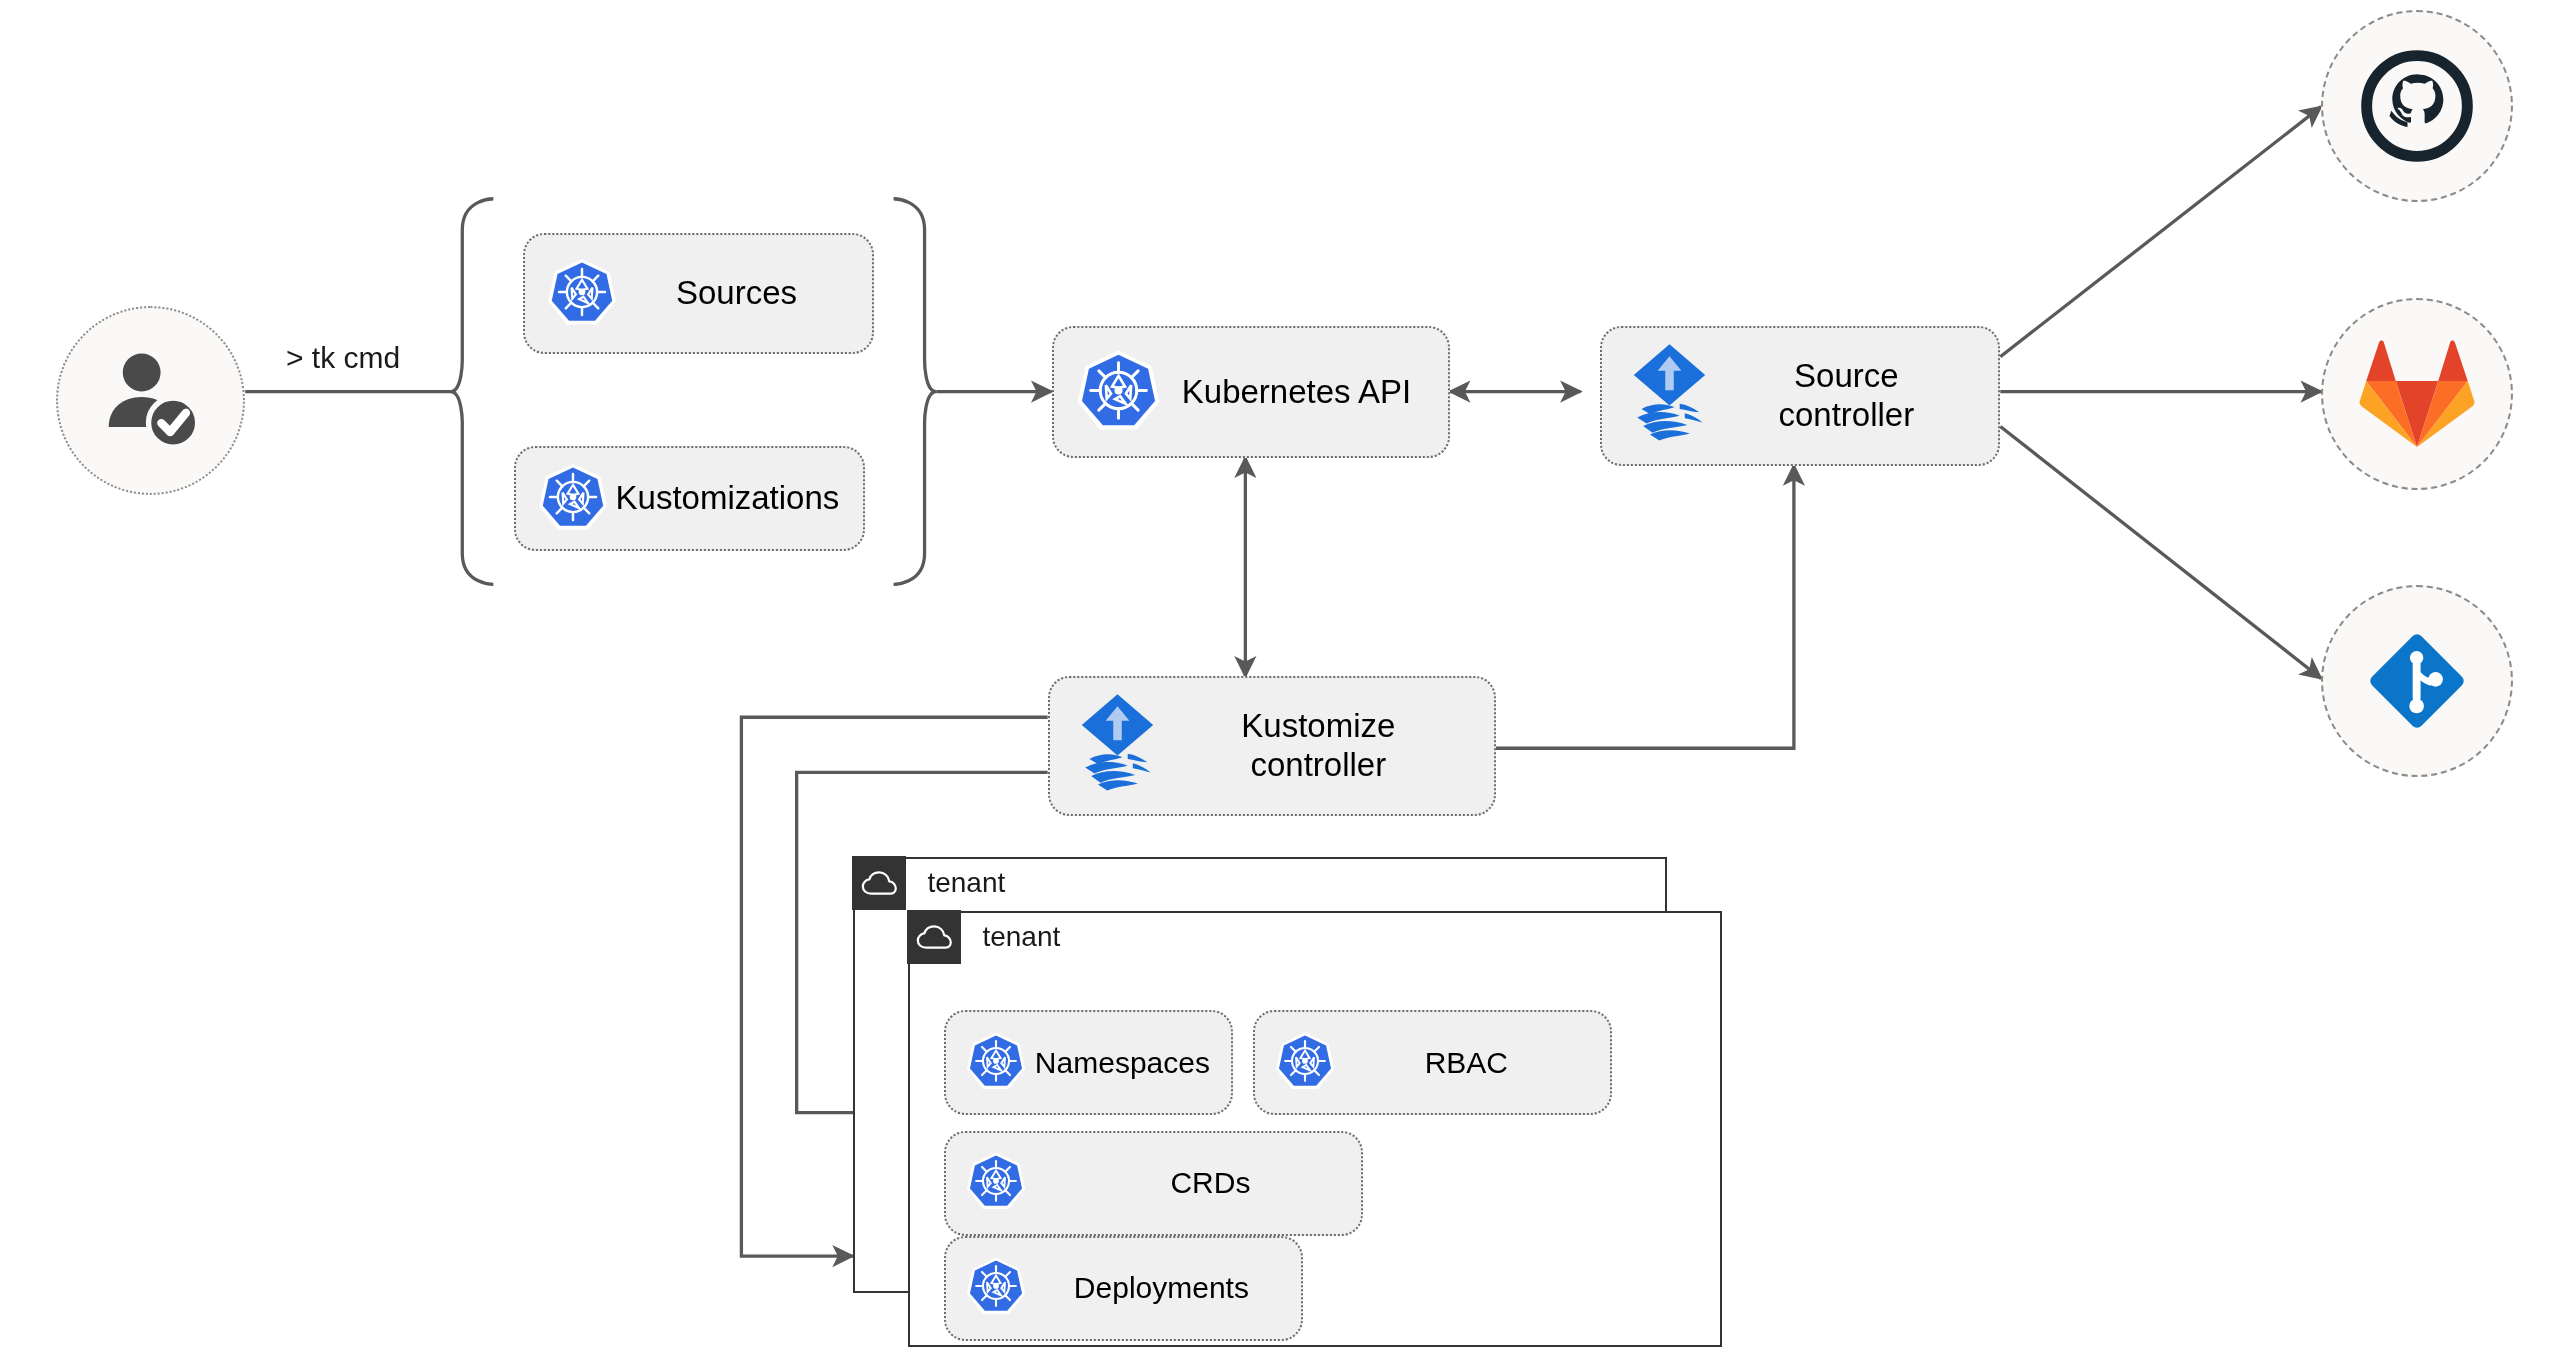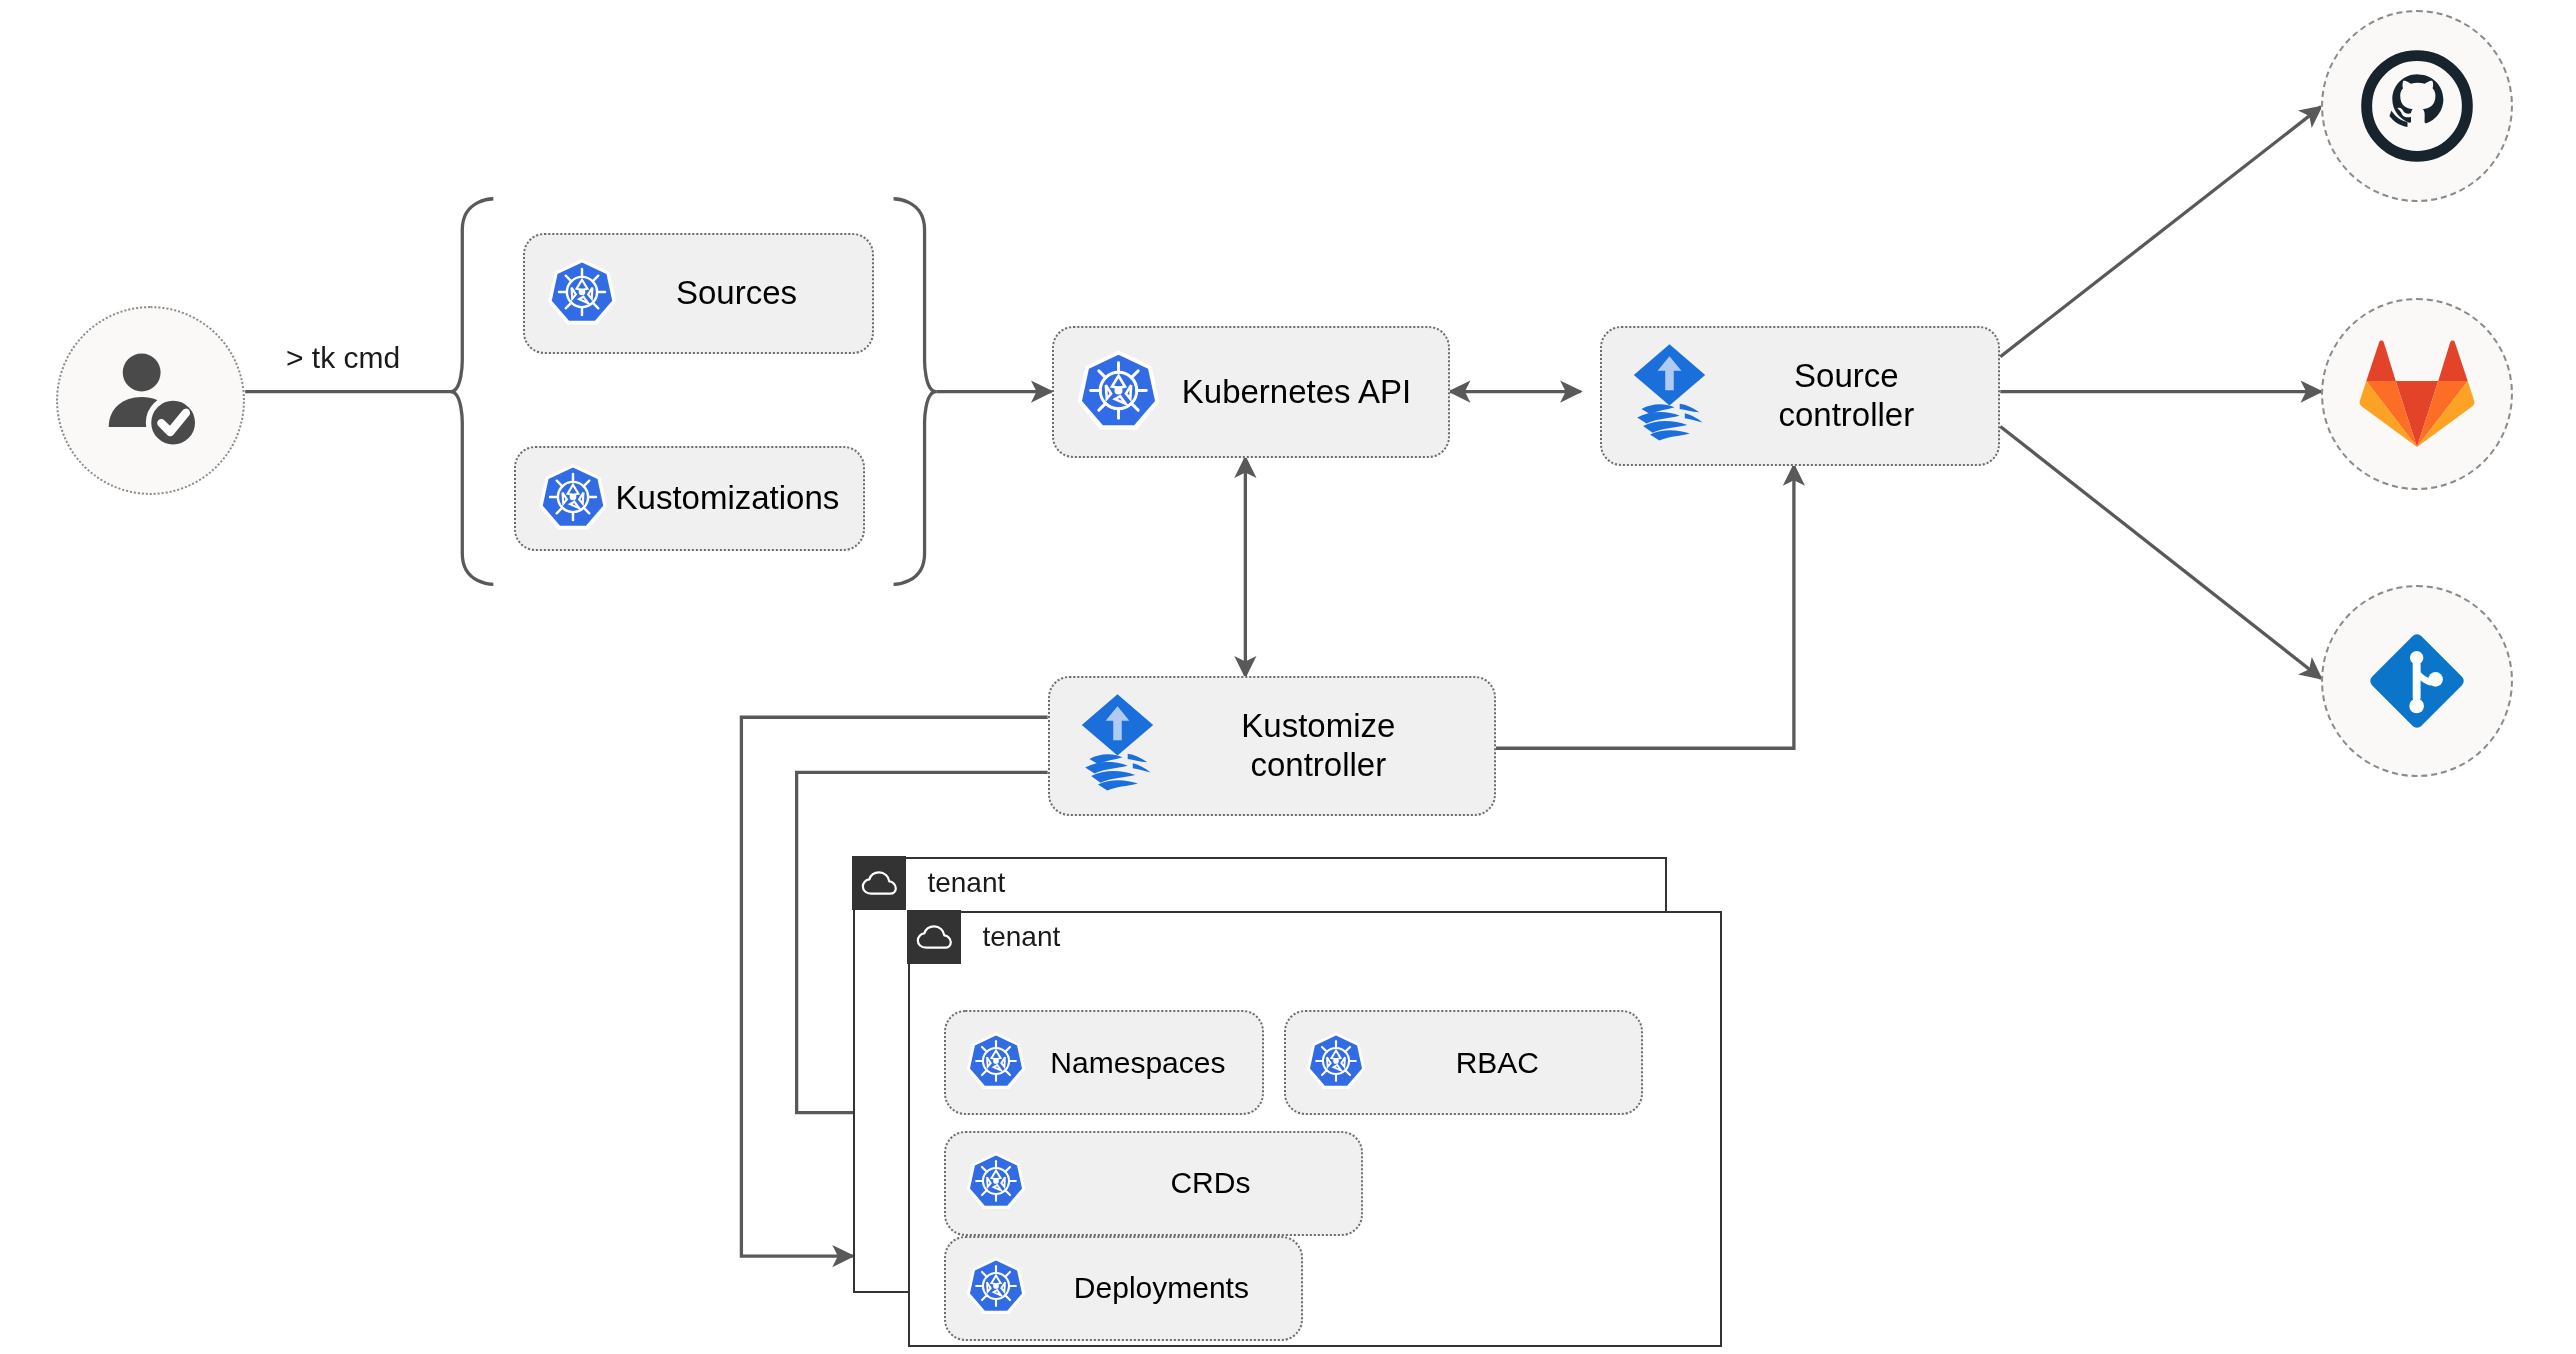--- a/index.html
+++ b/index.html
@@ -361,21 +361,21 @@
           <path d="M11,25 C5.4,25 2,21.4 2,17.2 C2,13.3 5.1,10 9,9.6
                    C10.4,5.1 14.6,2 19.6,2 C25.3,2 30,6.3 30.6,11.8
                    C34.6,12.2 37.6,15.4 37.6,19.2 C37.6,22.4 35.2,25 31.6,25 Z" fill="none" stroke="#ffffff" stroke-width="2.4" stroke-linejoin="round"></path>
         </svg>
       </span>
       <span class="tenant-name">tenant</span>
     </div>
 
     <div style="position:absolute; left:34px; top:97px; width:746px;">
 
-      <div class="node" style="position:relative; left:0; top:0; width:320px; height:105px;
+      <div class="node" style="position:relative; left:0; top:0; width:289px; height:105px;
                   display:inline-flex; padding:0 13.6px 0 19.4px; margin:0 15.5px 15.5px 0;">
         <span class="ico">
           <svg width="62" height="62" viewBox="0 0 100 100">
             <path d="M50 4 L88 22 L97 63 L71 95 L29 95 L3 63 L12 22 Z" fill="#ffffff"></path>
             <path d="M50 9 L84 25 L92 62 L68 90 L32 90 L8 62 L16 25 Z" fill="#326CE5"></path>
             <g fill="none" stroke="#ffffff" stroke-width="3.4" stroke-linecap="round">
               <circle cx="50" cy="50" r="21"></circle>
               <circle cx="50" cy="50" r="4.6" fill="#ffffff" stroke="none"></circle>
               <line x1="50" y1="29" x2="50" y2="18"></line>
                 <line x1="50" y1="71" x2="50" y2="82"></line>

